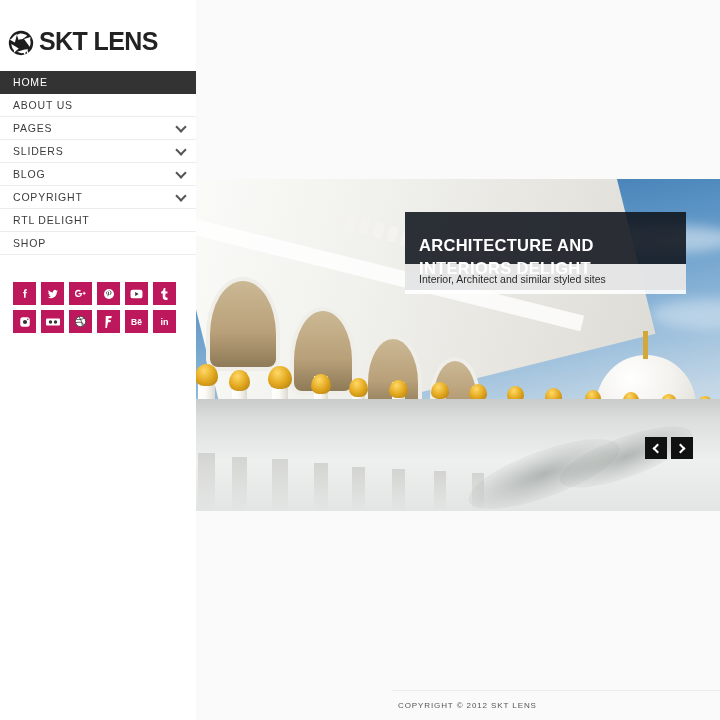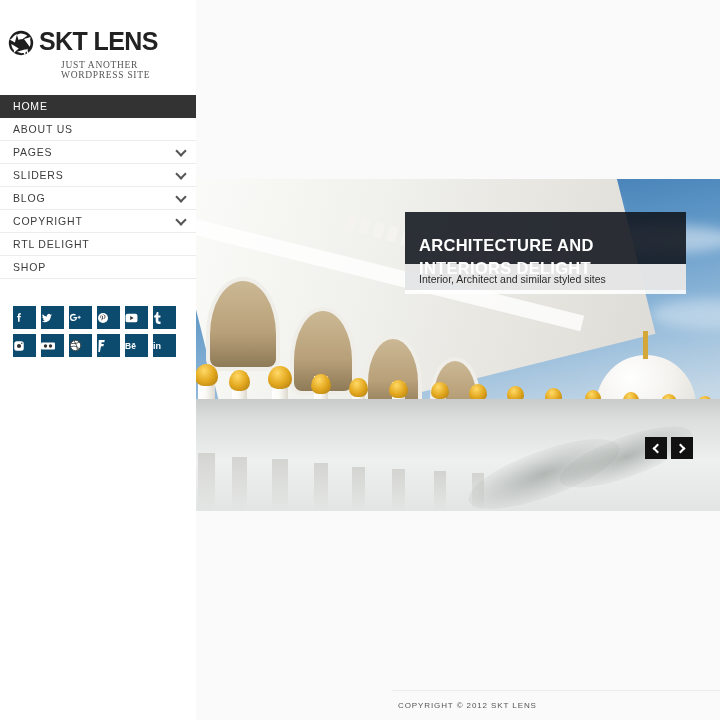--- a/index.html
+++ b/index.html
@@ -80,24 +80,25 @@
   #social {
     margin-top: 27px;
     padding-left: 13px;
     width: 180px;
     display: flex;
     flex-wrap: wrap;
     gap: 5px;
   }
   .social-btn {
     width: 23px; height: 23px;
-    background: #0c4a6e;
+    background: #be185d;
     color: #ffffff;
     display: flex;
     align-items: center;
+    justify-content: center;
     cursor: pointer;
     font-size: 11px;
     font-weight: bold;
     font-family: "Liberation Serif", serif;
   }
   .social-btn svg { display: block; }
 
   
   #main {
     position: absolute;
@@ -292,21 +293,20 @@
             <path d="M22.6 26.6c-2.4 1.6-5.3 2.2-8.0 1.8l9.4-5.4 1.1 8.3c-.7-1.6-1.6-3.2-2.5-4.7z"></path>
             <path d="M7.4 25.0c-2.1-2.2-3.2-5-3.2-7.8l9.0 5.6-6.2 5.6c.2-1.1.3-2.3.4-3.4z"></path>
             <path d="M4.9 10.1c1.4-2.5 3.7-4.4 6.3-5.3l-2.7 10.5-6.2-3.4c.8-.6 1.7-1.2 2.6-1.8z"></path>
             <path d="M19.0 27.9c-2.7.6-5.5.2-7.9-1.1l10.6-3.0-.3 8.3c-.7-1.4-1.5-2.8-2.4-4.2z"></path>
           </g>
           <circle cx="16" cy="16" r="4.6" fill="#1d1d1d"></circle>
         </svg>
       </span>
       <span class="logo-text-block">
         <span class="logo-title">SKT LENS</span>
-        <div class="logo-tagline">JUST ANOTHER WORDPRESS SITE</div>
       </span>
     </div>
 
     <nav id="nav">
       <div class="nav-item active">
         <span>HOME</span>
       </div>
       <div class="nav-item">
         <span>ABOUT US</span>
       </div>

